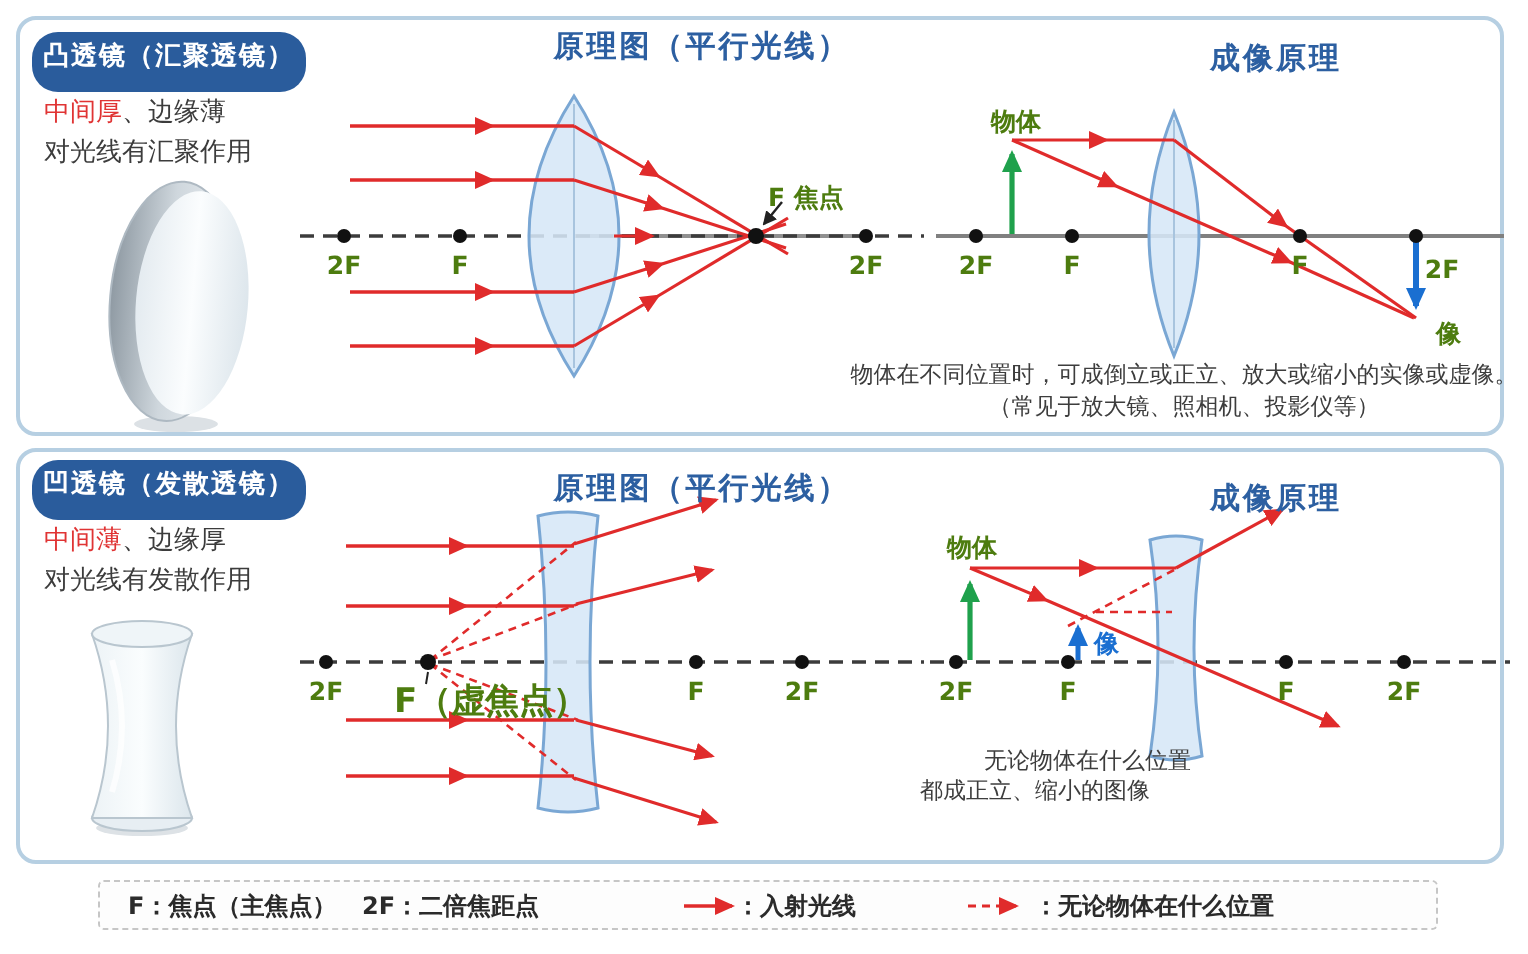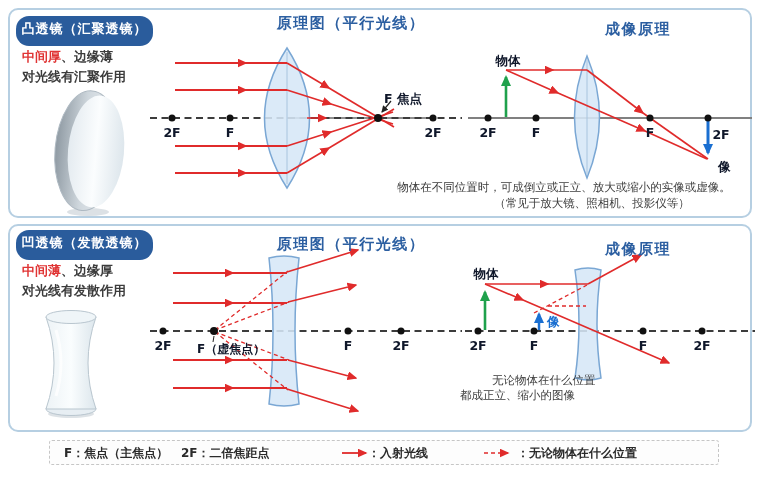--- a/index.html
+++ b/index.html
@@ -7,25 +7,25 @@
   .stage{position:relative;width:764px;height:477px;background:#fff;overflow:hidden;}
   .panel{position:absolute;left:8px;width:744px;border:2px solid #b6cfe2;border-radius:10px;background:#fff;box-sizing:border-box;}
   .panel.top{top:8px;height:210px;}
   .panel.bottom{top:224px;height:208px;}
   .legend-box{position:absolute;left:49px;top:440px;width:670px;height:25px;border:1px dashed #c6c6c6;border-radius:3px;background:#fdfdfd;box-sizing:border-box;}
   svg.gfx{position:absolute;left:0;top:0;}
   .labels{position:absolute;left:0;top:0;width:764px;height:477px;pointer-events:none;}
   .badge{position:absolute;left:16px;width:137px;height:30px;background:#2a5c9c;border-radius:13px;color:#fff;font-size:13px;font-weight:bold;text-align:center;line-height:25px;letter-spacing:1px;white-space:nowrap;}
   .badge.b1{top:16px;} .badge.b2{top:230px;}
   .title{position:absolute;font-size:15px;font-weight:bold;color:#2c5fa1;letter-spacing:1.5px;white-space:nowrap;transform:translateX(-50%);line-height:1;margin-left:48px;}
-  .trait{position:absolute;font-size:13px;font-weight:bold;color:#3c3c3c;white-space:nowrap;line-height:1;}
+  .trait{position:absolute;font-size:13px;font-weight:normal;color:#3c3c3c;white-space:nowrap;line-height:1;}
   .trait .hl{color:#e03434;}
-  .lb{position:absolute;font-weight:bold;font-size:12.5px;color:#0f172a;white-space:nowrap;line-height:1;}
+  .lb{position:absolute;font-weight:bold;font-size:12.5px;color:#4d7c0f;white-space:nowrap;line-height:1;}
   .ctr{transform:translateX(-50%);}
-  .sm{font-size:12px;}
+  .sm{font-size:17px;}
   .note{position:absolute;font-size:11.5px;color:#3d3d3d;white-space:nowrap;line-height:1;}
   .note.c{transform:translateX(-50%);}
   .blue-lb{color:#1a6fd1;}
   .lgt{position:absolute;top:447px;font-size:12px;font-weight:bold;color:#2b2b2b;white-space:nowrap;line-height:1;}
 </style>
 </head>
 <body>
 
 <div class="stage">
 
@@ -215,21 +215,21 @@
     <div class="lb" style="left:384px;top:93px;">F 焦点</div>
     <div class="lb ctr" style="left:433px;top:127px;">2F</div>
 
     <div class="lb ctr" style="left:508px;top:55px;">物体</div>
     <div class="lb ctr" style="left:488px;top:127px;">2F</div>
     <div class="lb ctr" style="left:536px;top:127px;">F</div>
     <div class="lb ctr" style="left:650px;top:127px;">F</div>
     <div class="lb ctr" style="left:721px;top:129px;">2F</div>
     <div class="lb" style="left:718px;top:161px;">像</div>
 
-    <div class="note c" style="left:564px;top:182px;">物体在不同位置时，可成倒立或正立、放大或缩小的实像或虚像。</div>
+    <div class="note c" style="left:592px;top:182px;">物体在不同位置时，可成倒立或正立、放大或缩小的实像或虚像。</div>
     <div class="note c" style="left:592px;top:198px;">（常见于放大镜、照相机、投影仪等）</div>
 
     <div class="badge b2">凹透镜（发散透镜）</div>
     <div class="trait" style="left:22px;top:264px;"><span class="hl">中间薄</span><span>、边缘厚</span></div>
     <div class="trait" style="left:22px;top:284px;">对光线有发散作用</div>
     <div class="title" style="left:303px;top:237px;">原理图（平行光线）</div>
     <div class="title" style="left:590px;top:242px;">成像原理</div>
 
     <div class="lb ctr" style="left:163px;top:340px;">2F</div>
     <div class="lb sm" style="left:197px;top:343px;">F（虚焦点）</div>

